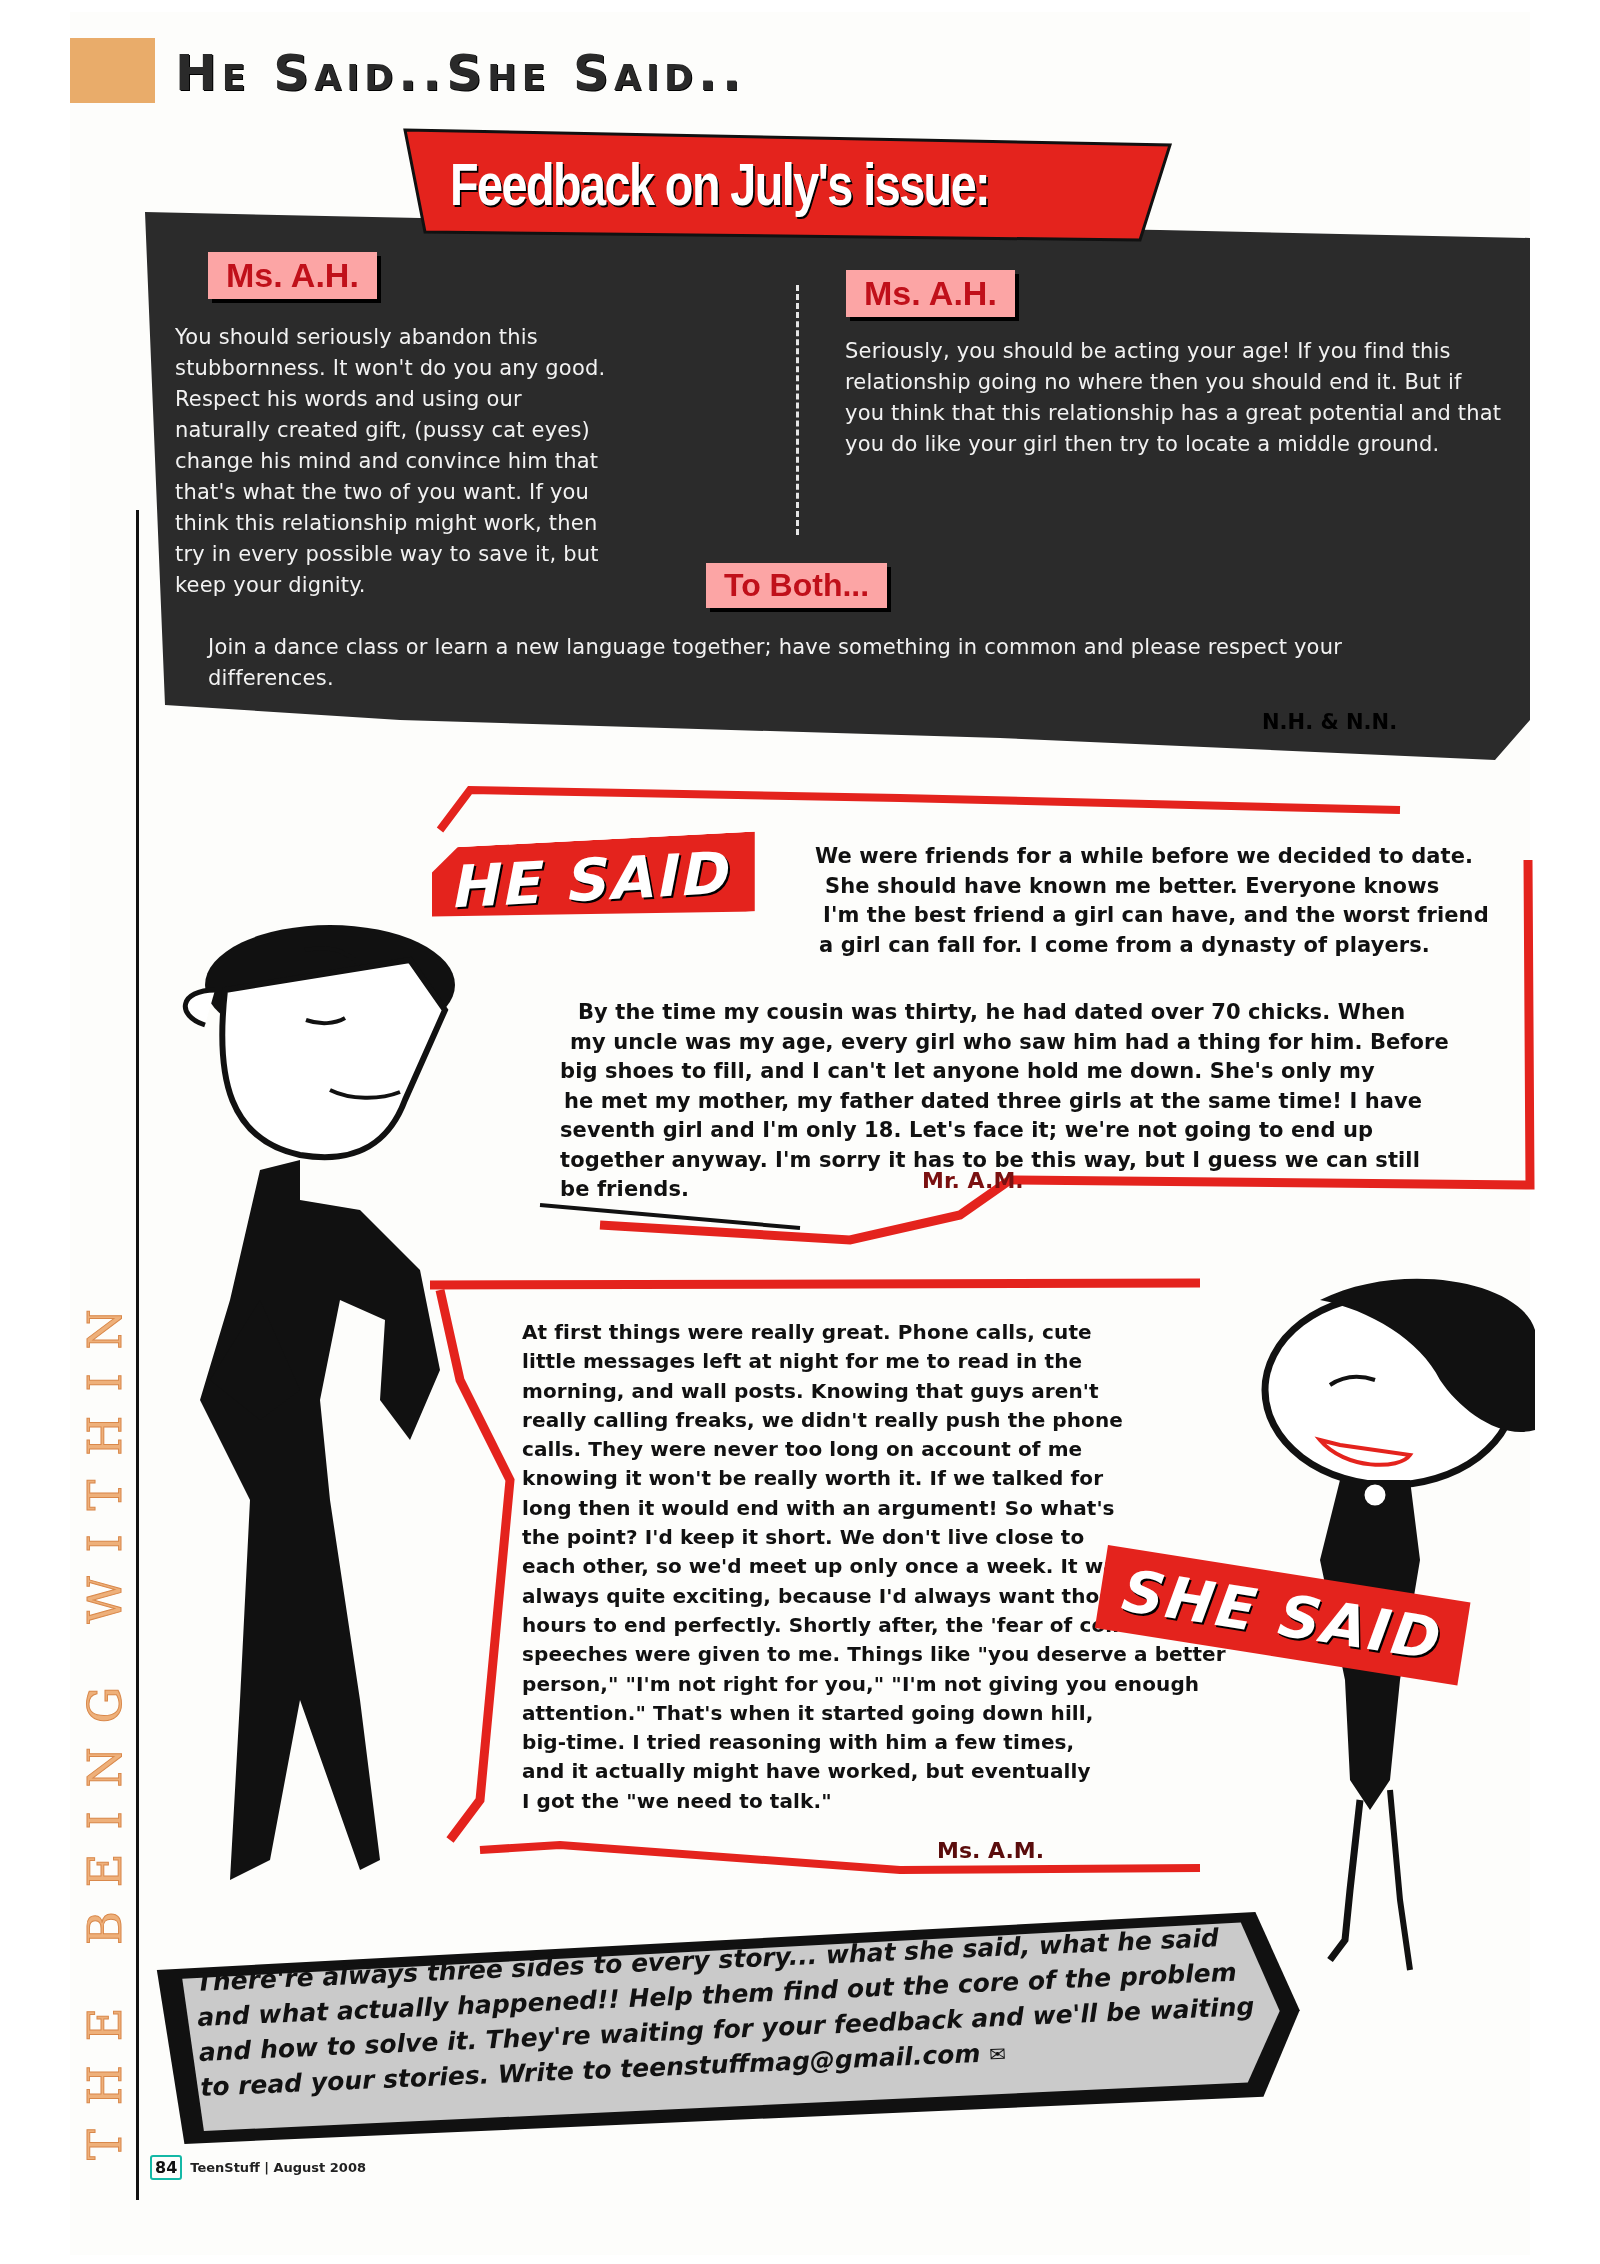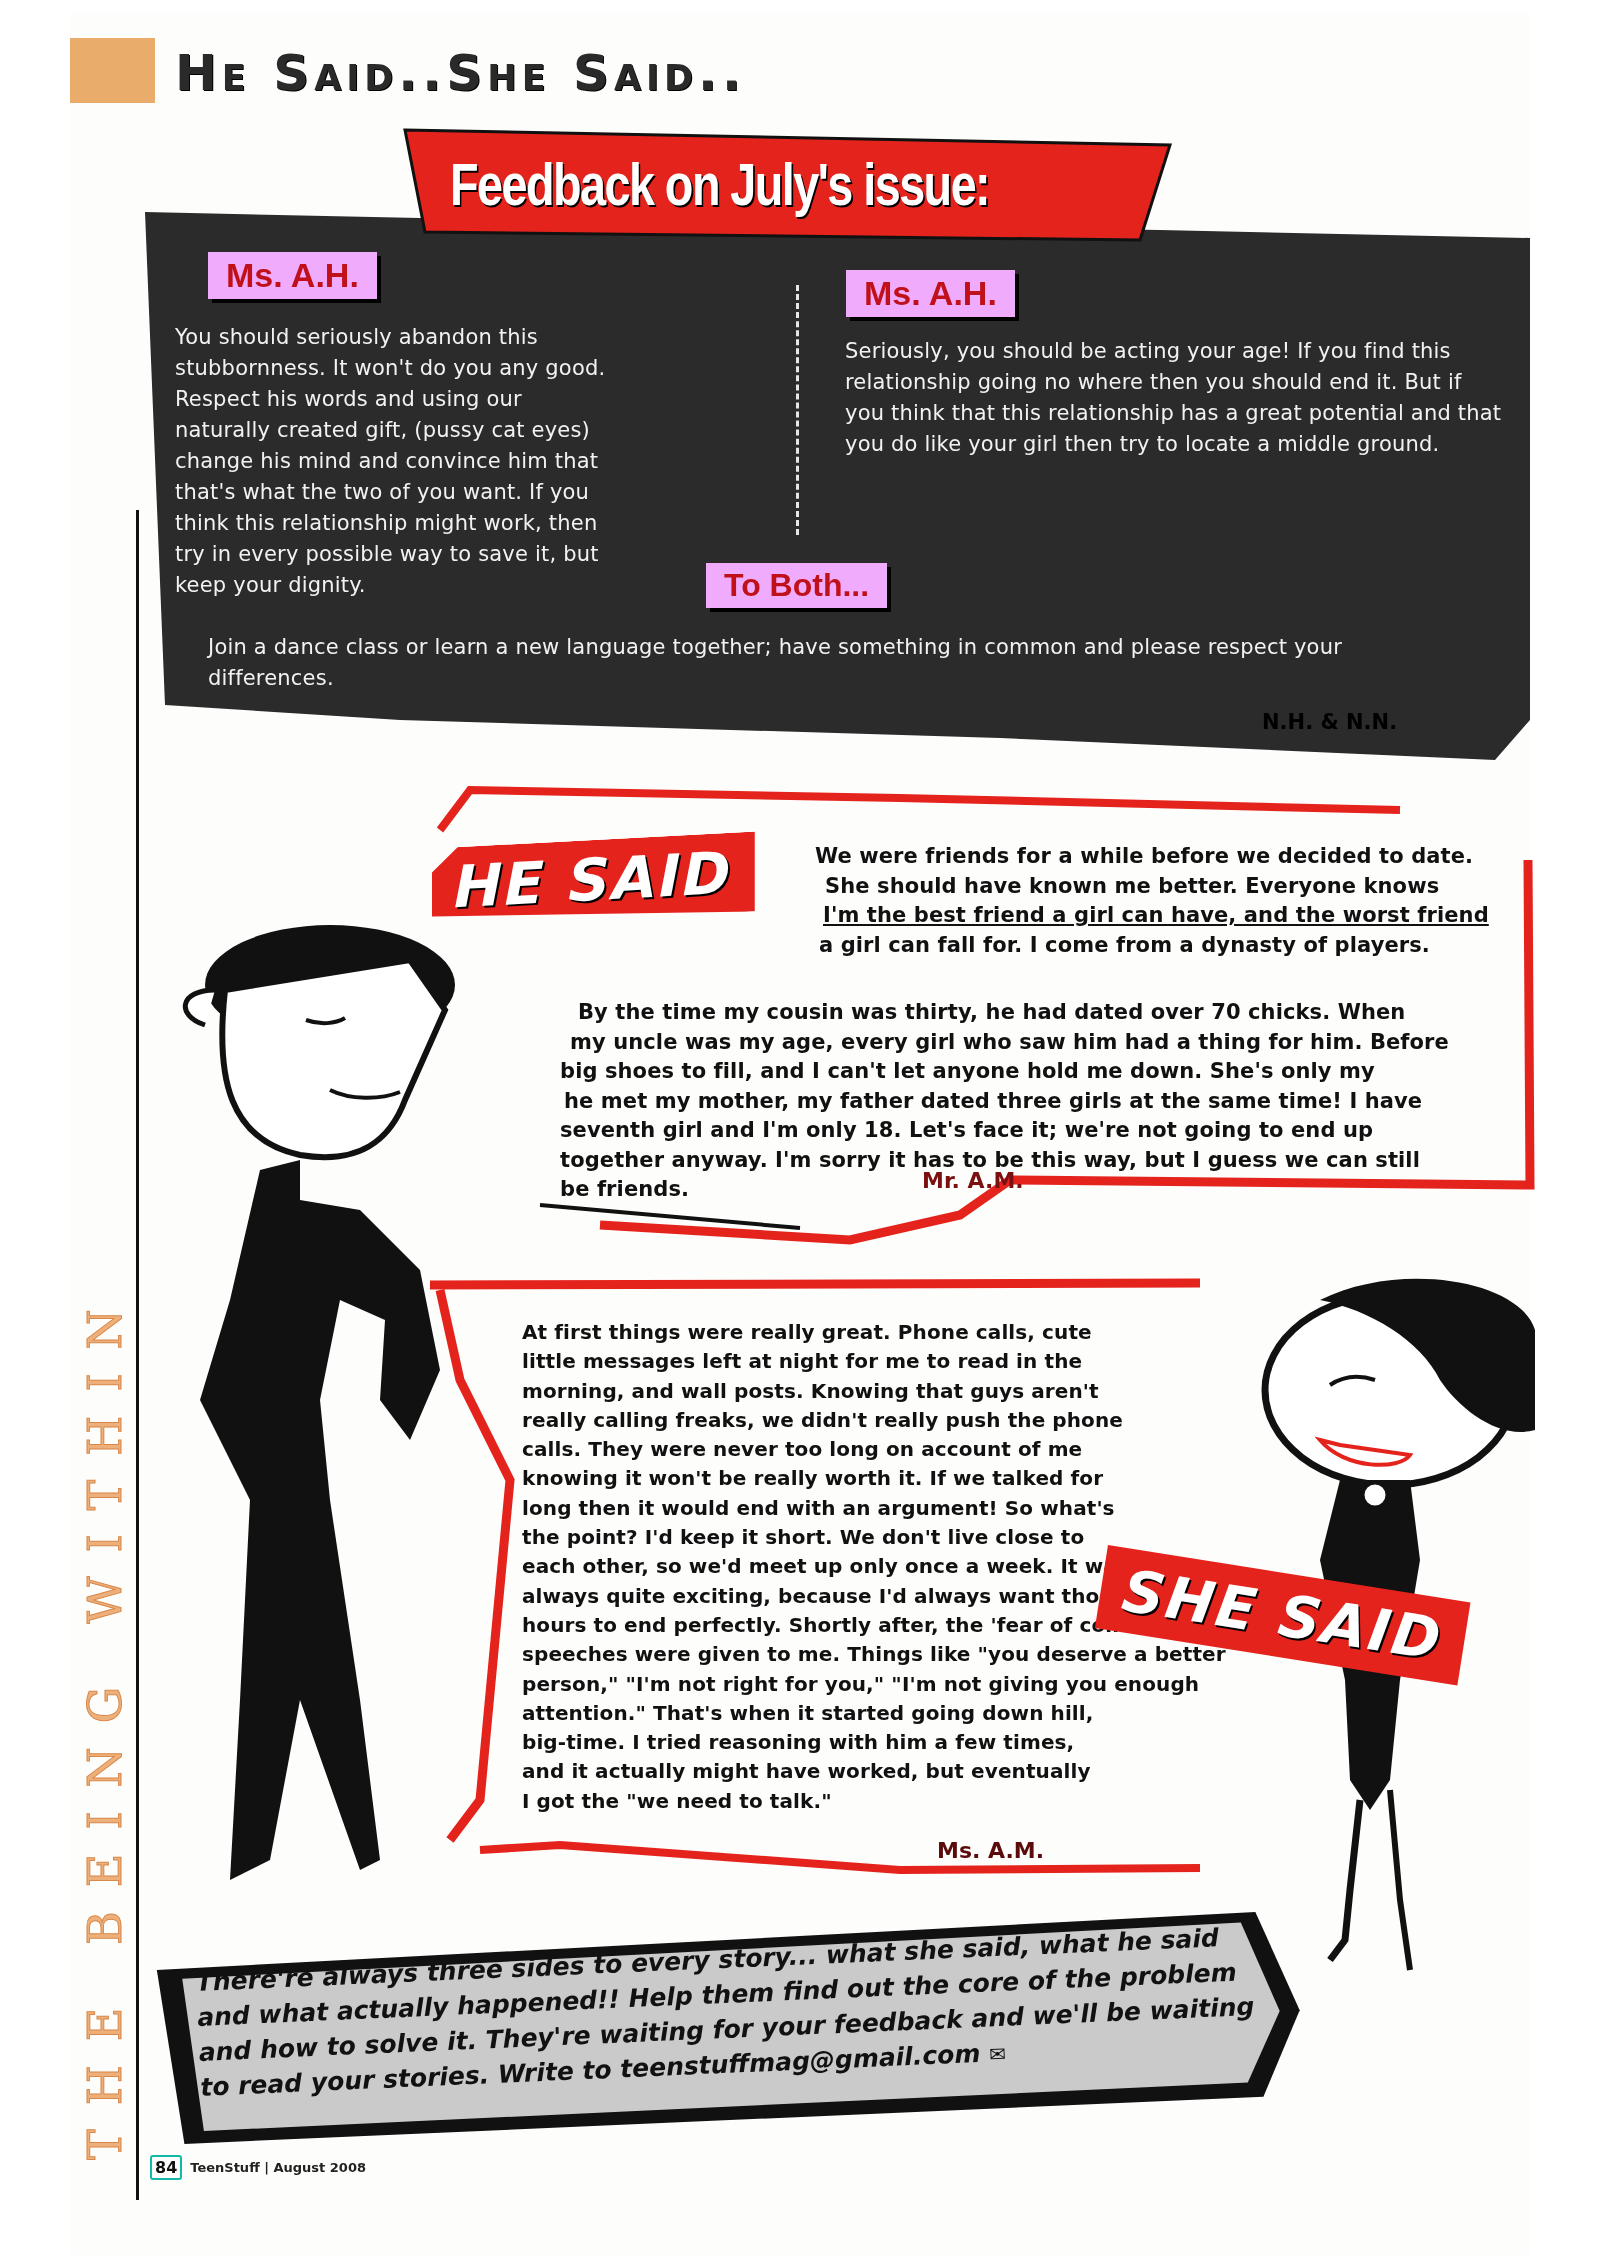--- a/index.html
+++ b/index.html
@@ -4,21 +4,21 @@
 <style>
   * { box-sizing: border-box; margin: 0; padding: 0; }
   html, body { width: 1600px; height: 2264px; background: #ffffff; overflow: hidden; }
   body { position: relative; font-family: "DejaVu Sans", sans-serif; color: #111; }
   .page { position: absolute; left: 70px; top: 12px; width: 1460px; height: 2243px; background: #fdfdfb; }
   .abs { position: absolute; }
   .orange-block { left: 70px; top: 38px; width: 85px; height: 65px; background: #e9ac6a; }
   .title { left: 175px; top: 44px; font-family: "DejaVu Sans", sans-serif; font-weight: bold; font-size: 50px; letter-spacing: 5px; color: #2a2a2a; font-variant: small-caps; white-space: nowrap; text-shadow: 1px 1px 0 #000; }
   .dark-panel { left: 0; top: 0; width: 1600px; height: 800px; }
   .banner-text { left: 450px; top: 150px; width: 650px; text-align: center; font-family: "Liberation Sans", sans-serif; font-weight: bold; font-size: 60px; color: #fff; letter-spacing: -2px; transform: scaleX(0.78); transform-origin: left top; white-space: nowrap; text-shadow: 2px 2px 0 #000; }
-  .label-tag { background: #f0abfc; color: #c0101a; font-family: "Liberation Sans", sans-serif; font-weight: bold; font-size: 34px; padding: 4px 18px; box-shadow: 4px 4px 0 #000; white-space: nowrap; }
+  .label-tag { background: #fca5a5; color: #c0101a; font-family: "Liberation Sans", sans-serif; font-weight: bold; font-size: 34px; padding: 4px 18px; box-shadow: 4px 4px 0 #000; white-space: nowrap; }
   .panel-text { color: #f2f2f2; font-size: 21px; line-height: 31px; letter-spacing: 0.2px; }
   .dash-divider { left: 796px; top: 285px; height: 250px; border-left: 3px dashed #e6e6e6; }
   .sig-light { color: #000000; font-size: 21px; font-weight: bold; }
   .vline { left: 136px; top: 510px; width: 3px; height: 1690px; background: #111; }
   .vertical-title { left: 78px; top: 2160px; transform: rotate(-90deg); transform-origin: left top; font-size: 46px; letter-spacing: 24px; color: #eeb07a; white-space: nowrap; font-family: "DejaVu Serif", serif; font-weight: normal; -webkit-text-stroke: 1px #d9884a; }
   .story-text { font-size: 21px; line-height: 29.5px; font-weight: bold; color: #111; letter-spacing: 0.1px; }
   .sig-dark { color: #7a1010; font-size: 22px; font-weight: bold; }
   .tag-red { background: #e4231d; color: #fff; font-family: "DejaVu Sans", sans-serif; font-style: italic; font-weight: bold; font-size: 58px; white-space: nowrap; text-shadow: 2px 2px 0 #000; letter-spacing: 2px; }
   .cta-text { font-style: italic; font-weight: bold; font-size: 25px; line-height: 35px; color: #111; }
   .footer-num { border: 2px solid #14b8a6; border-radius: 3px; font-size: 16px; font-weight: bold; padding: 1px 3px; }
@@ -88,21 +88,21 @@
     <polygon points="160,1945 1260,1935 1300,2035 1260,2120 180,2120" fill="#111"></polygon>
     <polygon points="185,1955 1245,1945 1280,2035 1245,2105 200,2108" fill="#cacaca"></polygon>
   </g>
 </svg>
 
 <div class="abs tag-red" style="left:432px; top:840px; padding:6px 22px; transform:skewY(-3deg); clip-path:polygon(8% 0,100% 0,100% 100%,0 85%,0 30%);">HE SAID</div>
 
 <div class="abs story-text" style="left:815px; top:842px; width:720px;">
   <div>We were friends for a while before we decided to date.</div>
   <div style="padding-left:10px;">She should have known me better. Everyone knows</div>
-  <div style="padding-left:8px;text-decoration:underline;">I'm the best friend a girl can have, and the worst friend</div>
+  <div style="padding-left:8px;">I'm the best friend a girl can have, and the worst friend</div>
   <div style="padding-left:4px;">a girl can fall for. I come from a dynasty of players.</div>
 </div>
 <div class="abs story-text" style="left:560px; top:960px; width:980px;margin-top:38px;">
   <div style="padding-left:18px;">By the time my cousin was thirty, he had dated over 70 chicks. When</div>
   <div style="padding-left:10px;">my uncle was my age, every girl who saw him had a thing for him.  Before</div>
   <div>big shoes to fill, and I can't let anyone hold me down. She's only my</div>
   <div style="padding-left:4px;">he met my mother, my father dated three girls at the same time! I have</div>
   <div>seventh girl and I'm only 18.  Let's face it; we're not going to end up</div>
   <div>together anyway. I'm sorry it has to be this way, but I guess we can still</div>
   <div>be friends.</div>

